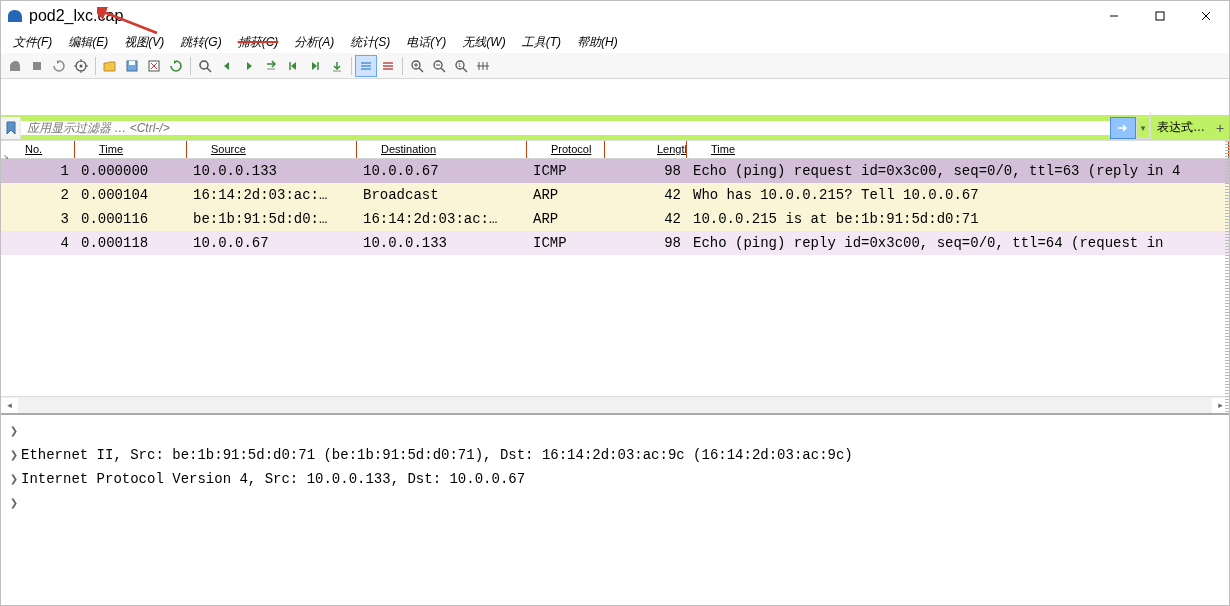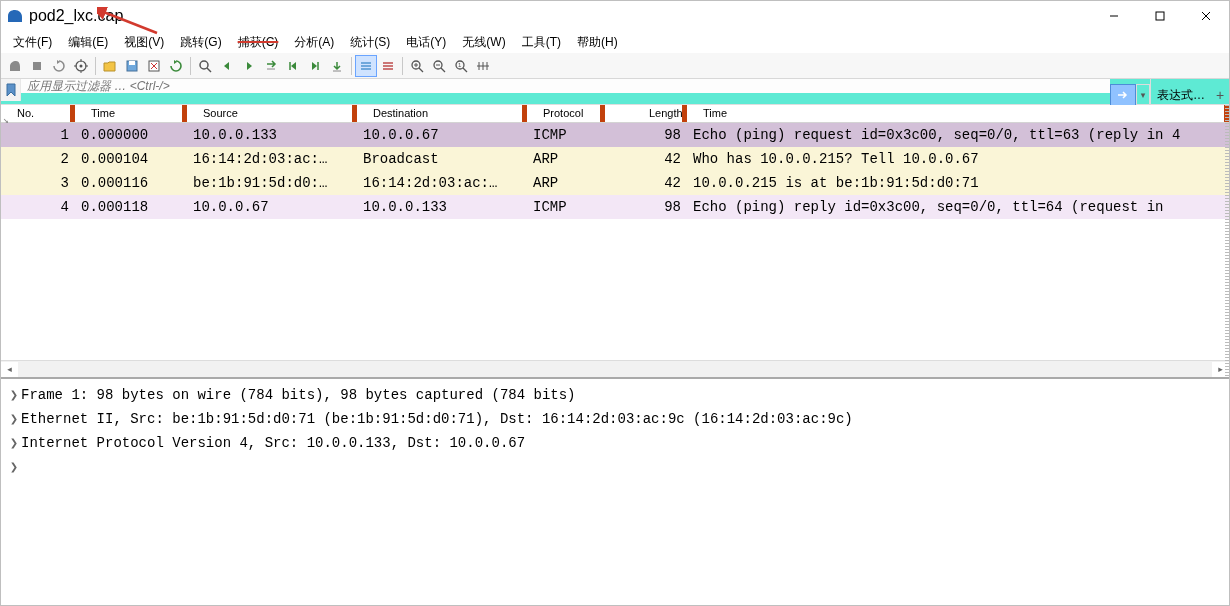--- a/index.html
+++ b/index.html
@@ -54,20 +54,21 @@
     height: 22px;
     display: flex;
     align-items: center;
     padding: 0 4px;
     font-size: 12px;
     border-bottom: 0px solid #e0e0e0;
   }
   .menubar .menu-item {
     padding: 2px 8px;
     white-space: nowrap;
+    font-style: italic;
   }
   .menubar .menu-item.striked {
     text-decoration: line-through;
     text-decoration-color: #d23a2e;
     text-decoration-thickness: 2px;
   }
 
   
   .toolbar {
     height: 26px;
@@ -91,23 +92,24 @@
   .toolbar .sep {
     width: 1px; height: 18px;
     background: #c8c8c8;
     margin: 0 3px;
   }
 
   
   .filterbar {
     height: 26px;
     display: flex;
-    align-items: flex-start;
+    align-items: center;
     border-bottom: 1px solid #dedede;
-    background: #5eead4;
+    background: #bef264;
+    margin-top: 36px;
   }
   .filterbar .bm-icon {
     width: 20px; height: 22px;
     display:flex; align-items:center; justify-content:center;
     border-right: 1px solid #e8e8e8;
     background: #f3f3f3;
     color:#2b6cb0;
   }
   .filterbar input {
     flex: 1;
@@ -156,24 +158,25 @@
   }
   .packet-header {
     display:flex;
     border-bottom: 1px solid #d4d4d4;
     height:18px;
     background:#fff;
     font-size:11px;
     color:#000;
   }
   .packet-header .col {
-    padding: 2px 16px;
-    border-right: 5px solid #c2410c;
+    padding: 2px 24px;
+    border-right: 1px solid #c2410c;
     overflow:hidden;
     white-space:nowrap;
+    text-decoration:underline;
   }
   .packet-rows {
     font-family: "Consolas", "Courier New", monospace;
     font-size: 14px;
     line-height: 24px;
     flex:1;
     overflow:hidden;
   }
   .packet-row {
     display:flex;
@@ -512,21 +515,20 @@
     <div class="sb-btn">◂</div>
     <div class="sb-track"></div>
     <div class="sb-btn">▸</div>
   </div>
   <div class="right-handle"></div>
 </div>
 
 <div class="details-pane" id="details-pane">
     <div class="dline">
       <span class="tw">❯</span>
-      <span>Frame 1: 98 bytes on wire (784 bits), 98 bytes captured (784 bits)</span>
     </div>
     <div class="dline">
       <span class="tw">❯</span>
       <span>Ethernet II, Src: be:1b:91:5d:d0:71 (be:1b:91:5d:d0:71), Dst: 16:14:2d:03:ac:9c (16:14:2d:03:ac:9c)</span>
     </div>
     <div class="dline">
       <span class="tw">❯</span>
       <span>Internet Protocol Version 4, Src: 10.0.0.133, Dst: 10.0.0.67</span>
     </div>
     <div class="dline">

